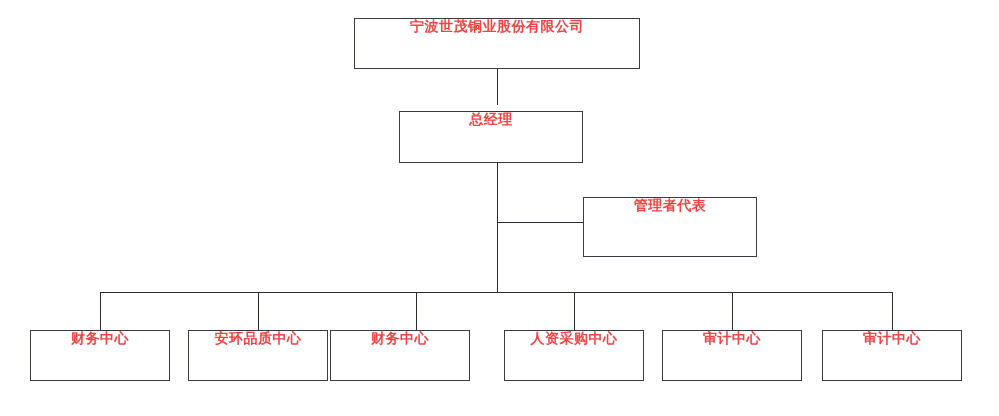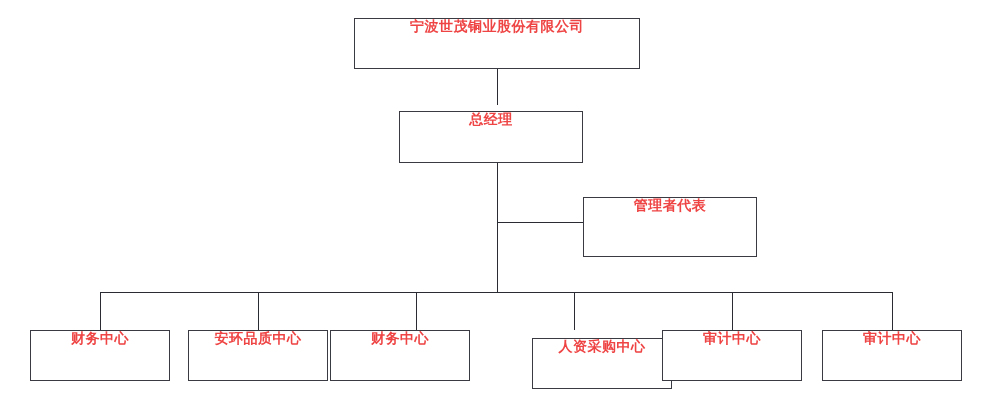--- a/index.html
+++ b/index.html
@@ -57,21 +57,21 @@
   }
   .n-dept {
     top: 330px;
     width: 140px;
     height: 51px;
     font-size: 14px;
   }
   .d0 { left: 30px; }
   .d1 { left: 188px; }
   .d2 { left: 330px; }
-  .d3 { left: 532px; margin-top: 8px; }
+  .d3 { left: 504px; }
   .d4 { left: 662px; }
   .d5 { left: 822px; }
 
   .conn {
     position: absolute;
     background: #2b2b33;
   }
   .v { width: 1px; }
   .h { height: 1px; }
 

